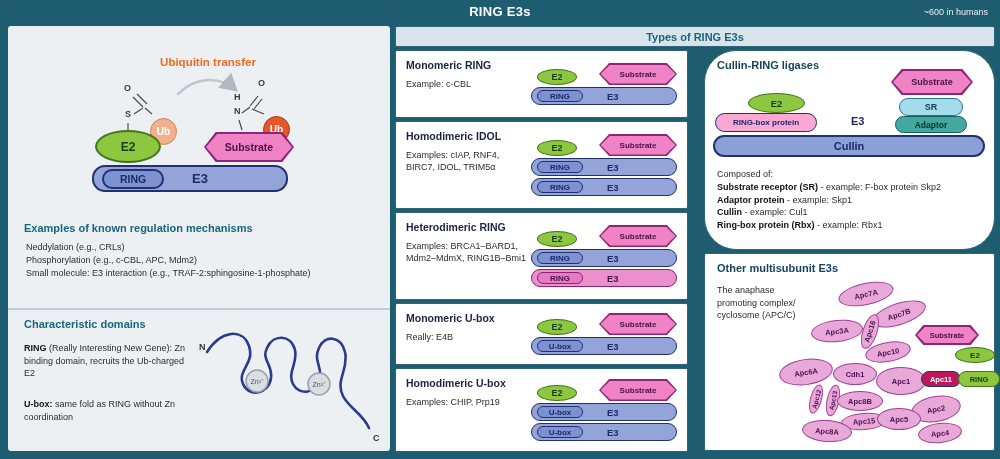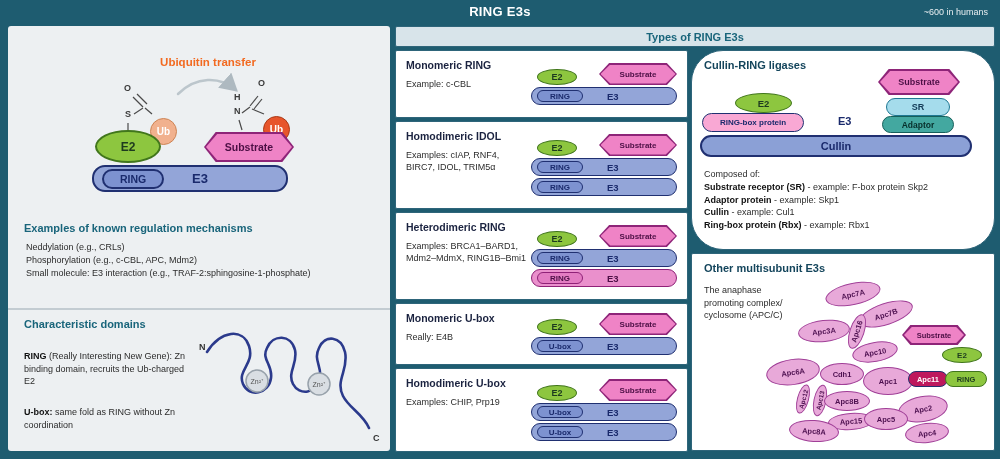--- a/index.html
+++ b/index.html
@@ -15,21 +15,21 @@
   .hdr-title { position:absolute; left:0; top:4px; width:100%; text-align:center; color:#fff; font-weight:bold; font-size:13px; letter-spacing:.3px;}
   .hdr-note { position:absolute; right:12px; top:7px; color:#e8eef1; font-size:9px; }
 
   
   .left-panel { position:absolute; left:8px; top:26px; width:382px; height:425px; background:#edf0f2; border-radius:3px; overflow:hidden; }
   .ub-title { position:absolute; left:120px; top:30px; width:160px; text-align:center; color:#f26a21; font-weight:bold; font-size:11.5px; }
   .teal-h { position:absolute; color:#19657b; font-weight:bold; font-size:11px; }
   .reg-items { position:absolute; left:18px; top:216px; width:356px; font-size:9px; color:#2c2c2c; }
   .reg-items div { margin-bottom:3px; }
   .divider { position:absolute; left:0; right:0; top:282px; height:1.5px; background:#c3ccd2; }
-  .def { position:absolute; left:16px; width:172px; font-size:9px; color:#2c2c2c; line-height:1.4;margin-top:8px; }
+  .def { position:absolute; left:16px; width:172px; font-size:9px; color:#2c2c2c; line-height:1.4; }
   .def b { color:#111; }
 
   
   .e2-big { position:absolute; left:87px; top:104px; width:66px; height:33px; border-radius:50%; background:#8dc63f; border:2px solid #41761c; display:flex; align-items:center; justify-content:center; font-size:12px; font-weight:bold; color:#1d3a1f; }
   .bar-big { position:absolute; left:84px; top:139px; width:196px; height:27px; background:#93a5d8; border:2px solid #203071; border-radius:13px; display:flex; align-items:center; }
   .ringpill-big { width:62px; height:20px; margin-left:8px; background:#7d92d0; border:2px solid #203071; border-radius:10px; display:flex; align-items:center; justify-content:center; font-size:10.5px; font-weight:bold; color:#1a2a6c; }
   .e3-big { margin-left:28px; font-size:13px; font-weight:bold; color:#1a2a6c; }
   .hex-w { position:absolute; }
   .hex-bg { position:absolute; inset:0; background:#8e2478; clip-path:polygon(13% 0,87% 0,100% 50%,87% 100%,13% 100%,0 50%); }
   .hex-fg { position:absolute; inset:2px; background:#ef83c6; clip-path:polygon(13% 0,87% 0,100% 50%,87% 100%,13% 100%,0 50%); display:flex; align-items:center; justify-content:center; font-weight:bold; color:#4c0f45; }
@@ -39,21 +39,21 @@
   .ub-pale { left:142px; top:76px; background:#f1b18e; border:1.5px solid #cd8455; }
   .ub-org { left:255px; top:74px; background:#e7552b; border:1.5px solid #a93814; }
   .chem { position:absolute; font-size:9px; font-weight:600; color:#3a3a3a; }
   .chem-svg { position:absolute; left:0; top:0; }
 
   .squiggle { position:absolute; left:185px; top:298px; }
 
   
   .right-wrap { position:absolute; left:395px; top:26px; width:600px; height:425px; display:flex; flex-direction:column; gap:3px; }
   .types-header { flex:none; height:21px; background:#d8e4ea; border:1.5px solid #2e657a; border-radius:2px; display:flex; align-items:center; justify-content:center; color:#19657b; font-weight:bold; font-size:11px; }
-  .cols { flex:1; display:flex; gap:3px; min-height:0; }
+  .cols { flex:1; display:flex; gap:16px; min-height:0; }
   .mid-col { flex:none; width:293px; display:flex; flex-direction:column; gap:3px; }
   .mid-box { position:relative; flex:none; background:#fff; border:1.5px solid #2e657a; border-radius:2px; }
   .sec-title { position:absolute; left:10px; top:8px; font-size:10.5px; font-weight:bold; color:#1b2340; }
   .sec-ex { position:absolute; left:10px; top:27px; width:122px; font-size:9px; color:#2c2c2c; line-height:1.35; }
   .diag { position:absolute; right:10px; top:50%; transform:translateY(-50%); width:146px; }
   .diag-top { display:flex; justify-content:space-between; align-items:flex-end; height:24px; margin-bottom:2px; }
   .e2s { width:40px; height:16px; margin-left:6px; border-radius:50%; background:#8dc63f; border:1.5px solid #41761c; display:flex; align-items:center; justify-content:center; font-size:9px; font-weight:bold; color:#1d3a1f; }
   .hexs { position:relative; width:78px; height:22px; }
   .hexs .hex-fg { inset:1.5px; font-size:8px; }
   .bar-row { height:18px; border-radius:9px; background:#93a5d8; border:1.5px solid #203071; display:flex; align-items:center; margin-bottom:2px; }

